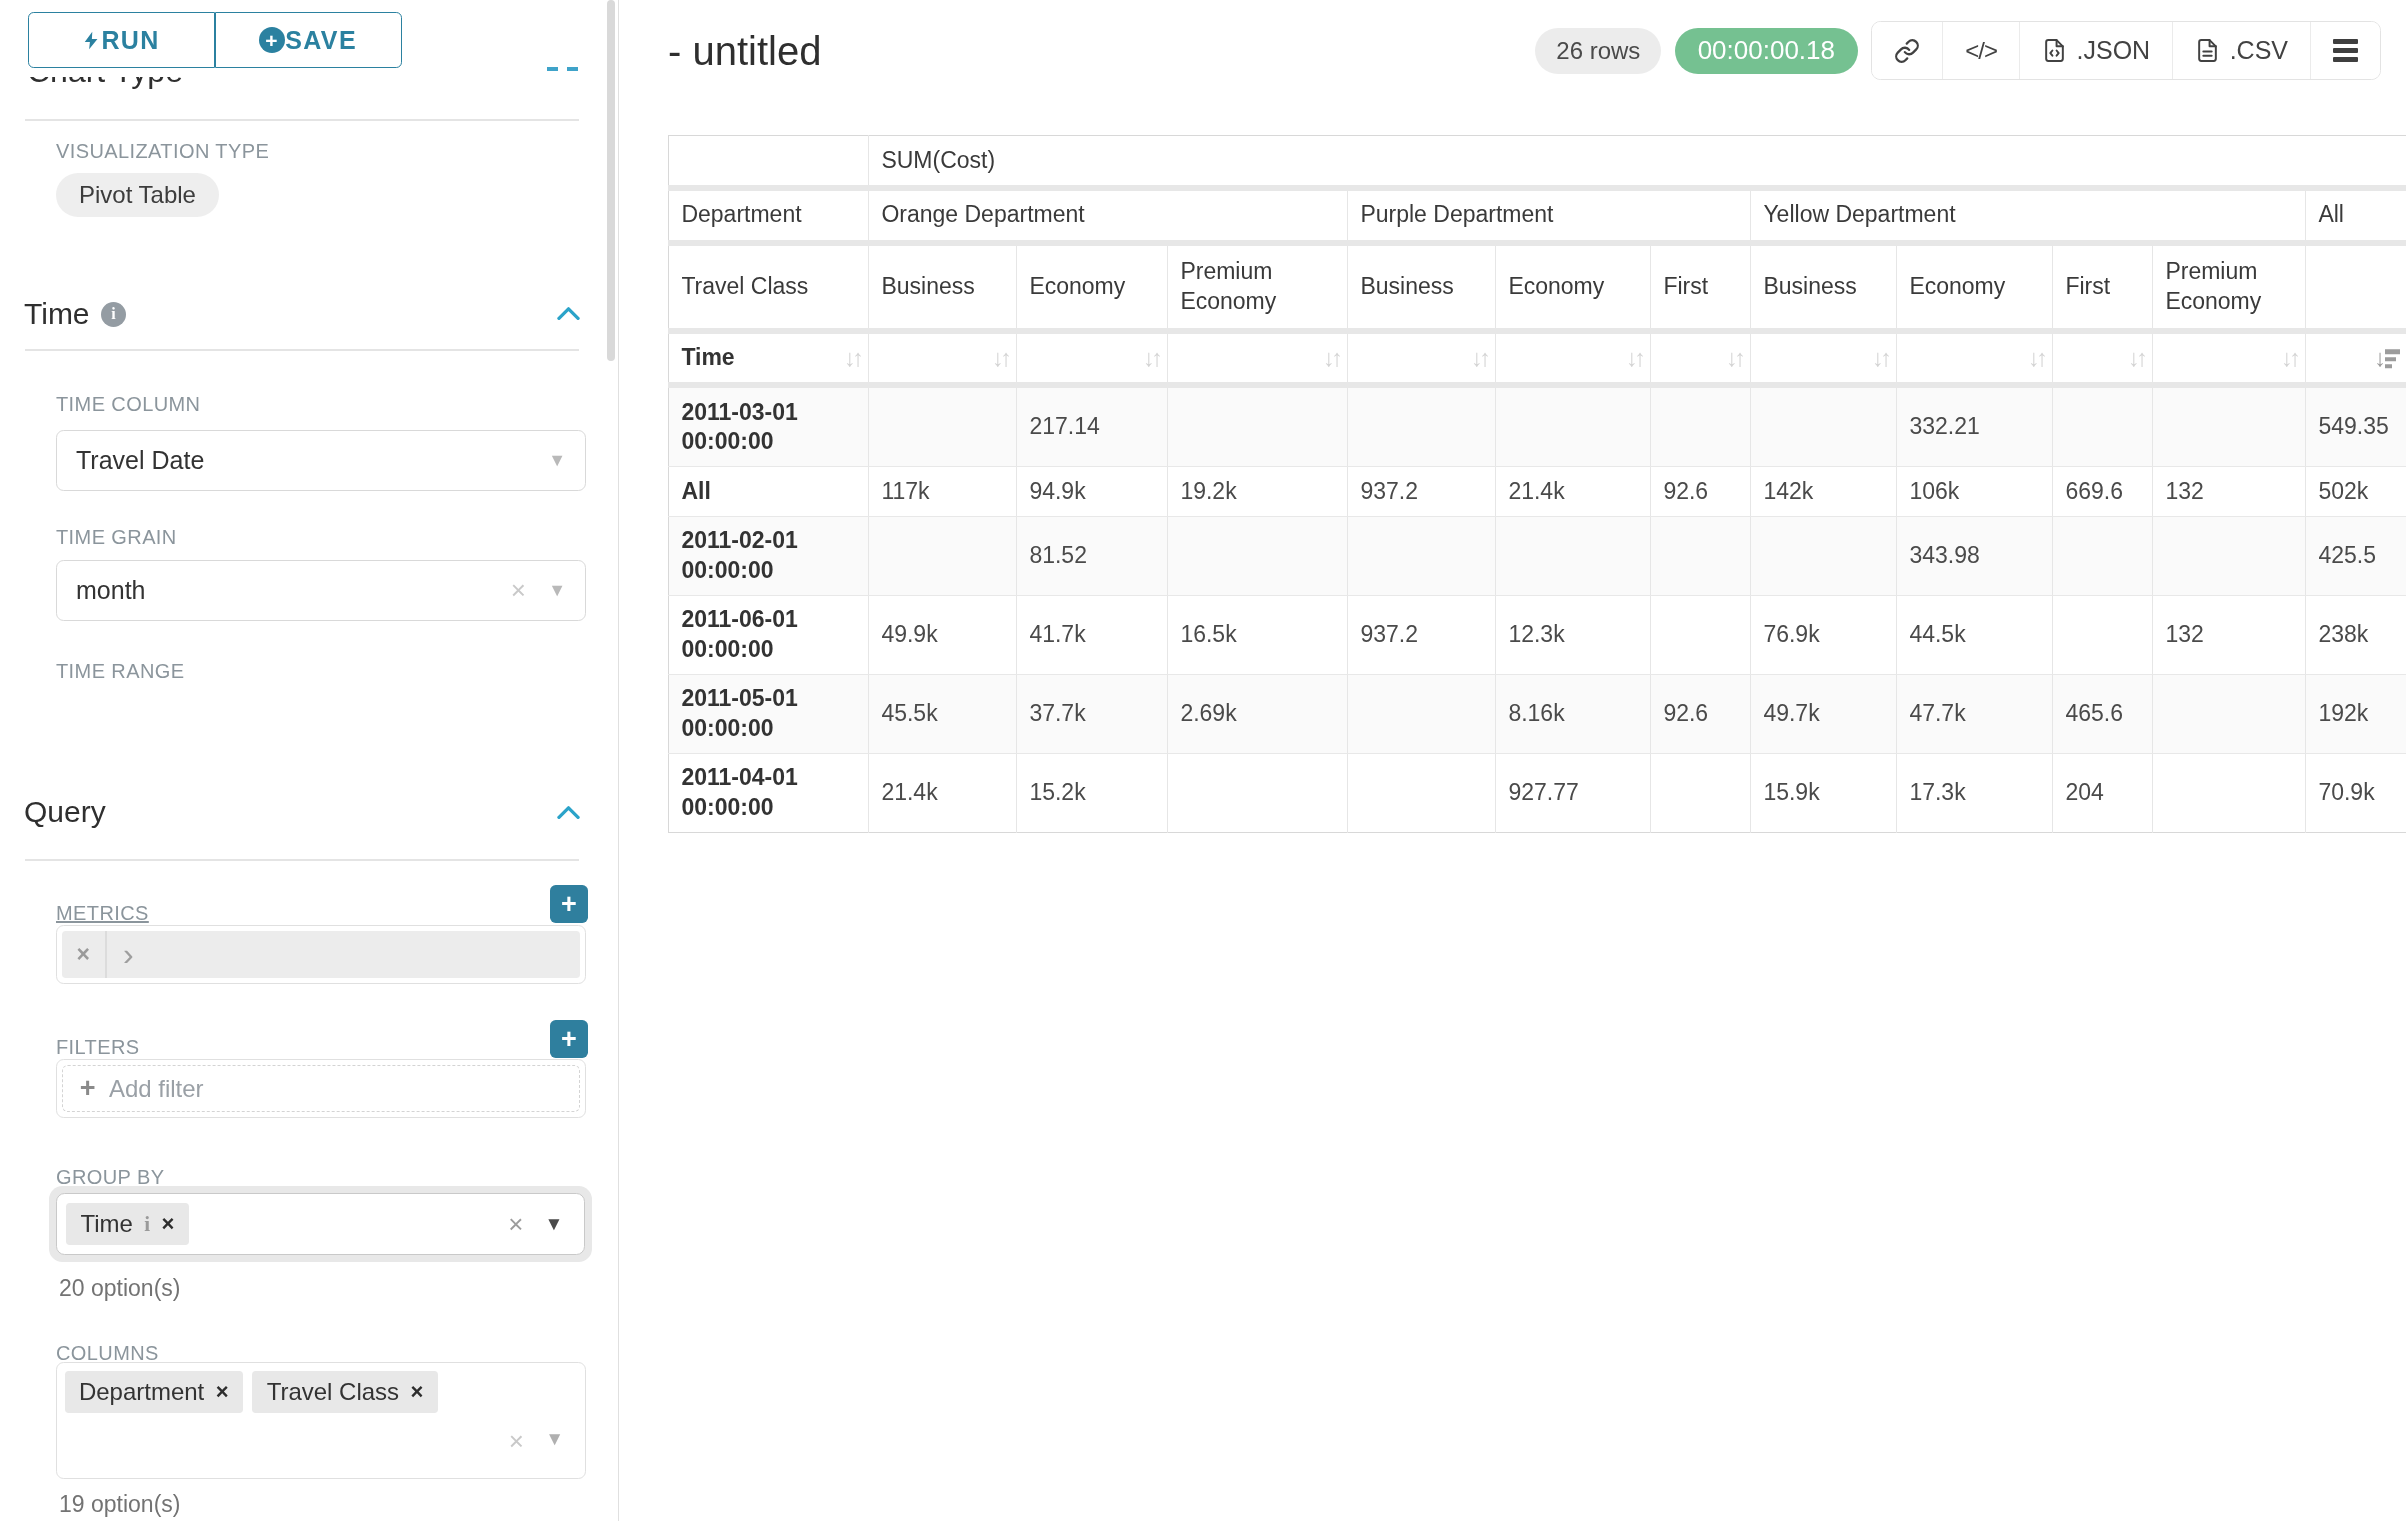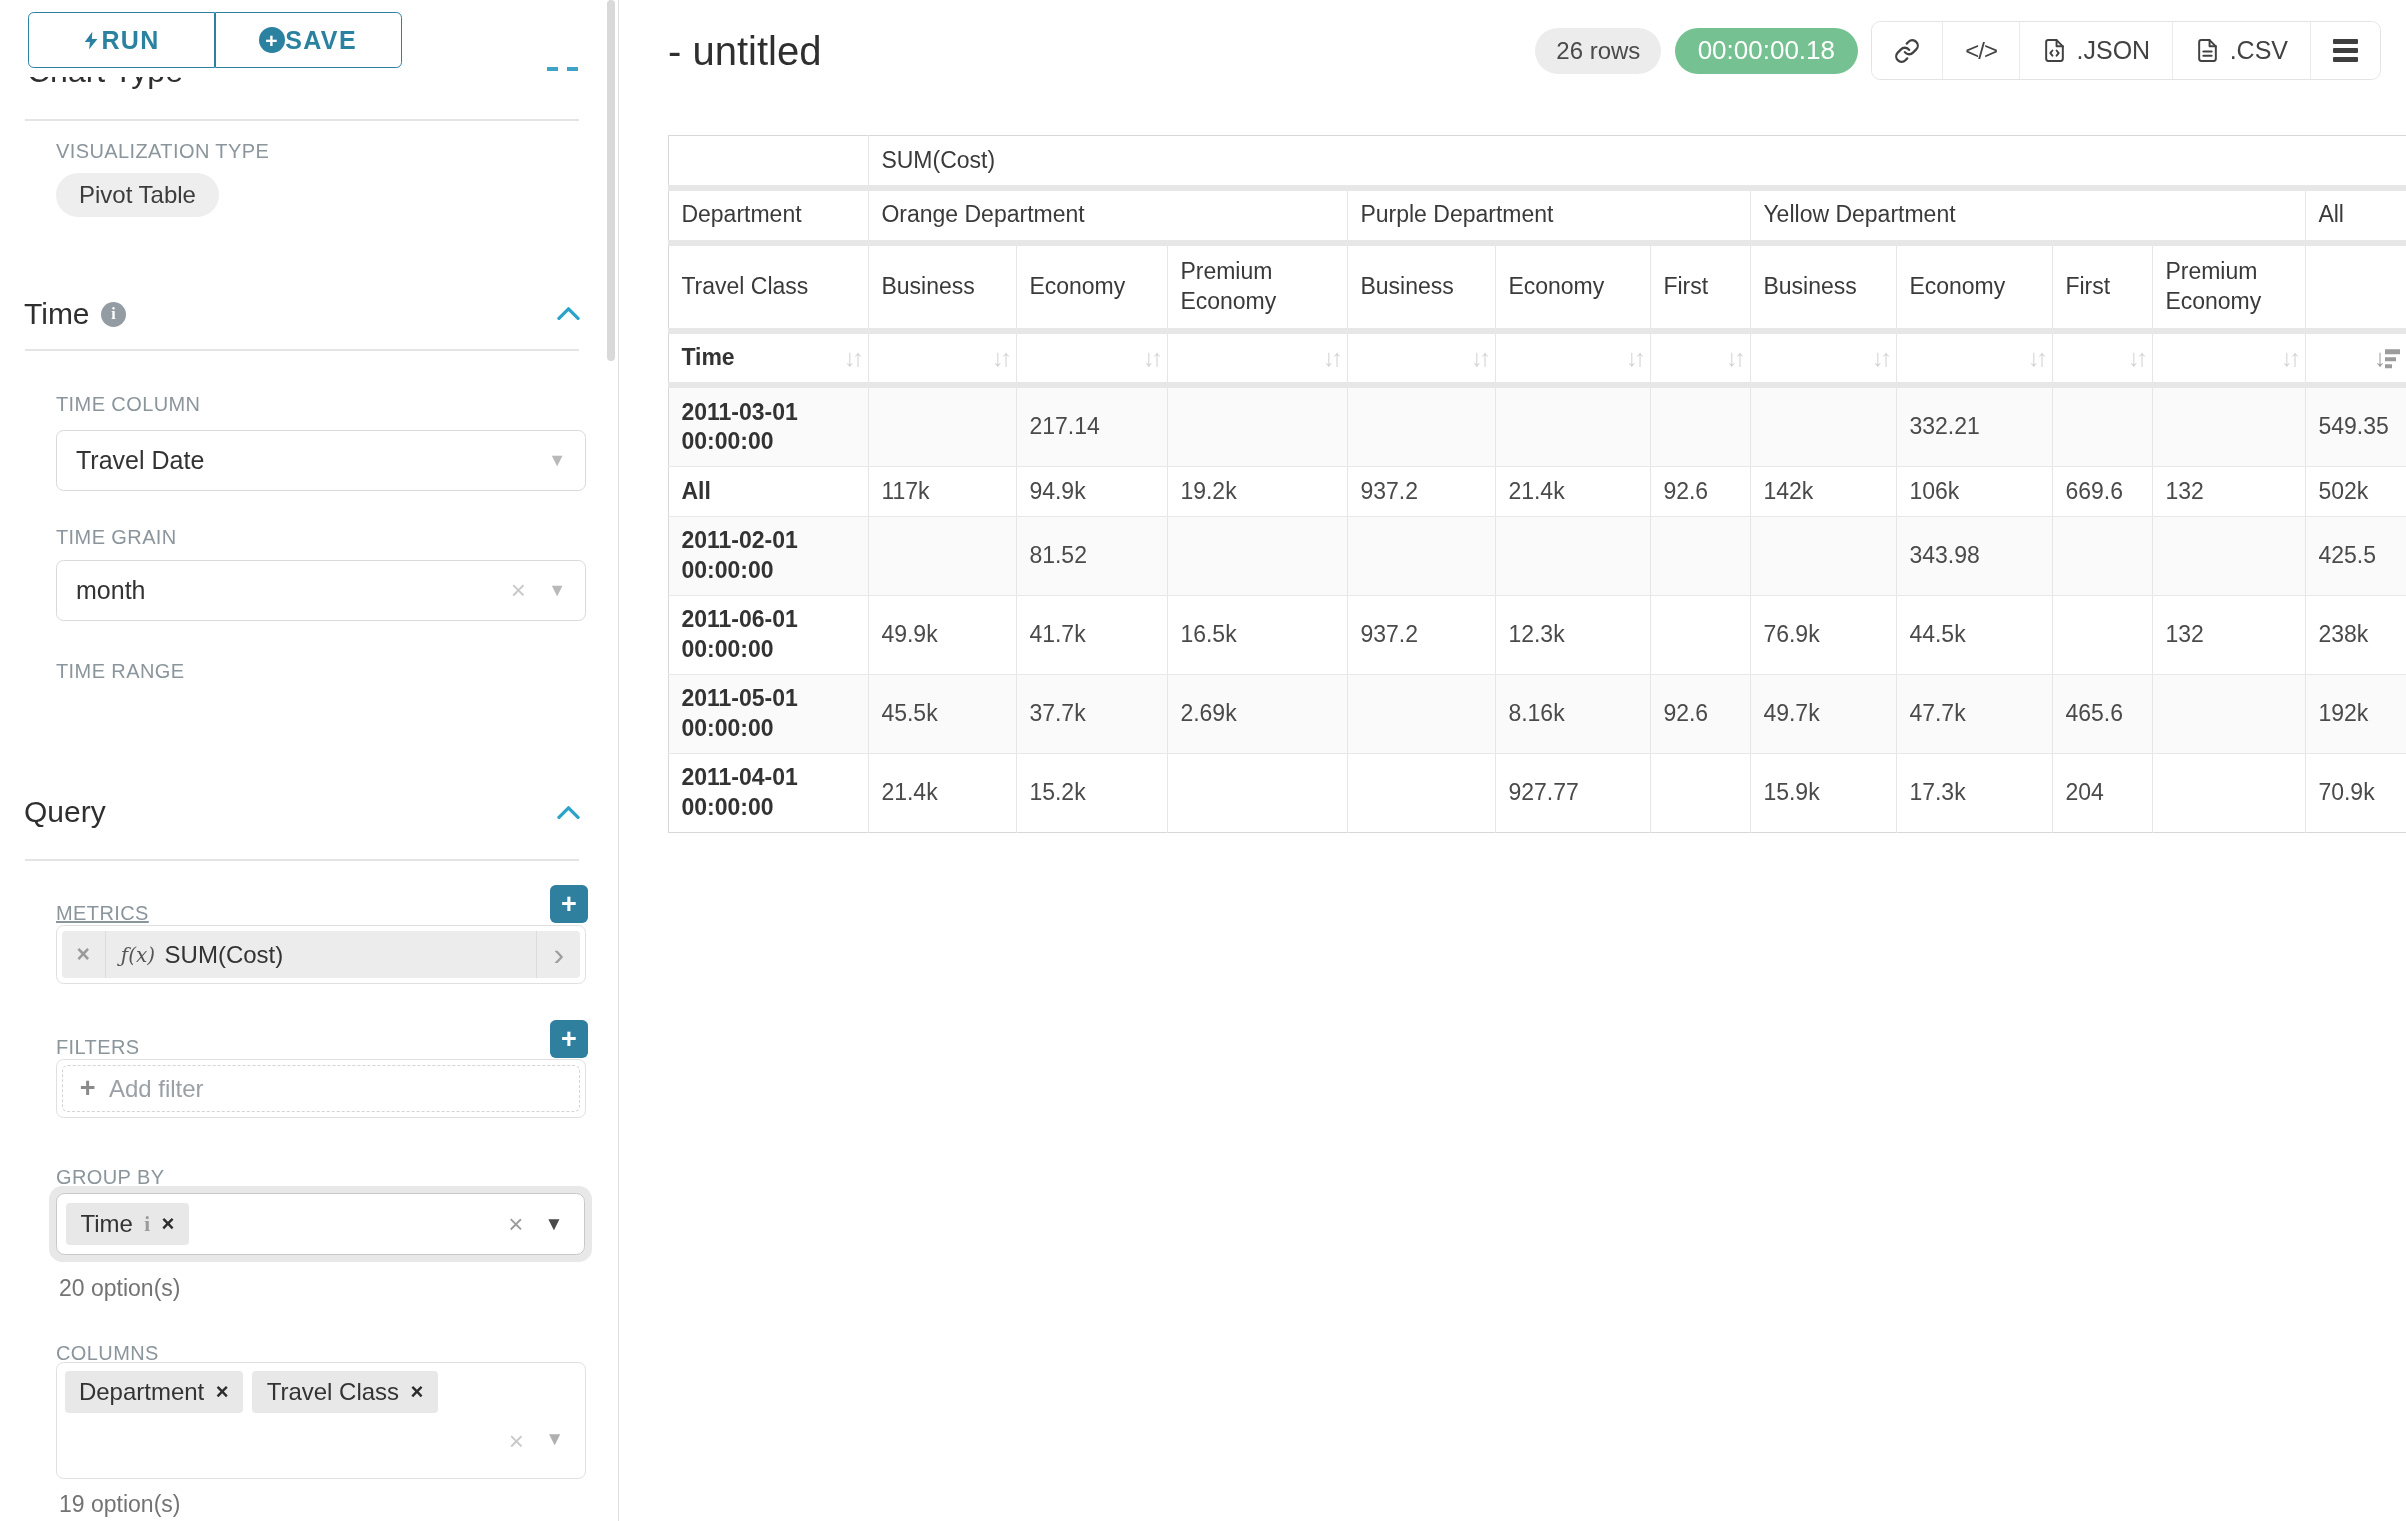--- a/index.html
+++ b/index.html
@@ -183,24 +183,20 @@
     <svg class="chevron-up" style="top:805px;" width="23" height="14.3" viewBox="0 0 24 15">
       <polyline points="2,13 12,3 22,13" fill="none" stroke="#2ba3c9" stroke-width="3.5" stroke-linecap="round" stroke-linejoin="round"></polyline>
     </svg>
     <div class="sb-divider" style="top:859px;"></div>
 
     <div class="sb-label" style="top:902px;text-decoration:underline;">METRICS</div>
     <button class="plus-btn" style="top:885px;">+</button>
     <div class="metric-outer" style="top:925px;">
       <div class="metric-chip">
         <span class="mc-x">×</span>
-        <span class="mc-label">
-          <span class="mc-fx">ƒ(x)</span>
-          <span>SUM(Cost)</span>
-        </span>
         <span class="mc-arrow">›</span>
       </div>
     </div>
 
     <div class="sb-label" style="top:1036px;">FILTERS</div>
     <button class="plus-btn" style="top:1020px;">+</button>
     <div class="filter-outer" style="top:1059px;">
       <div class="filter-dashed">
         <span class="fd-plus">+</span>
         <span class="fd-text">Add filter</span>

